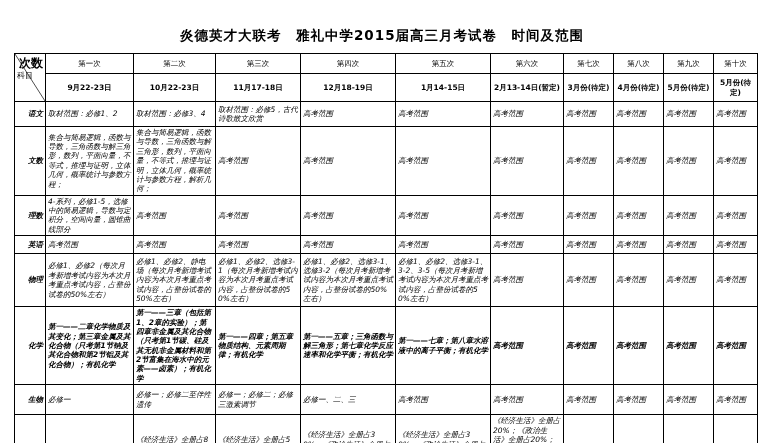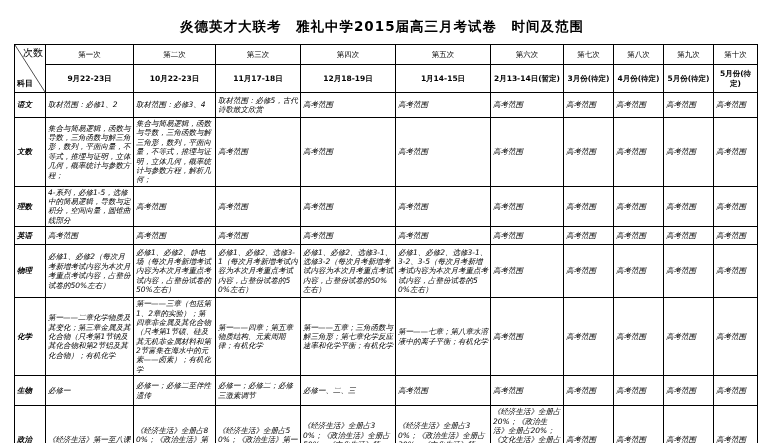--- a/index.html
+++ b/index.html
@@ -3,54 +3,54 @@
 <meta charset="utf-8">
 <style>
   html,body{margin:0;padding:0;background:#ffffff;}
   body{
     width:764px;height:443px;
     font-family:"DejaVu Sans","Liberation Sans",sans-serif;
     color:#000;position:relative;overflow:hidden;
   }
   .title{
     text-align:center;font-weight:bold;font-size:13.5px;
-    padding-top:18px;letter-spacing:1px;
+    padding-top:27px;letter-spacing:1px;
   }
   table.sched{
     border-collapse:collapse;table-layout:fixed;
     margin:8px 0 0 14px;width:743px;
   }
   table.sched th,table.sched td{
     border:1px solid #000;
     padding:1px 2px;
     font-size:7.5px;
     line-height:1.25;
     vertical-align:middle;
     word-break:break-all;
     overflow:hidden;
   }
   th.col-h{font-weight:normal;text-align:center;font-size:8px;height:17px;}
   td.date{font-weight:bold;text-align:center;font-size:8px;height:25px;}
-  td.subj{font-weight:bold;text-align:left;font-size:8.5px;font-style:italic;}
+  td.subj{font-weight:bold;text-align:right;font-size:8.5px;font-style:italic;}
   td.cell{text-align:left;font-style:italic;vertical-align:middle;}
   
   tbody tr:nth-child(1) td{height:22px;}
   tbody tr:nth-child(2) td{height:36px;}
   tbody tr:nth-child(3) td{height:28px;margin-top:40px;}
   tbody tr:nth-child(4) td{height:15px;}
   tbody tr:nth-child(5) td{height:50px;}
-  tbody tr:nth-child(6) td{height:58px;}
+  tbody tr:nth-child(6) td{height:58px;font-weight:bold;}
   tbody tr:nth-child(7) td{height:27px;}
   tbody tr:nth-child(8) td{height:44px;}
   tbody tr:nth-child(9) td{height:21px;}
   tbody tr:nth-child(10) td{height:25px;}
   td.corner{position:relative;padding:0;}
   td.corner svg{position:absolute;left:0;top:0;width:100%;height:100%;}
-  td.corner .tr-label{position:absolute;top:2px;right:2px;font-size:10px;font-weight:normal;}
-  td.corner .bl-label{position:absolute;bottom:3px;left:2px;font-size:8px;font-weight:bold;}
+  td.corner .tr-label{position:absolute;top:2px;right:2px;font-size:12px;font-weight:bold;}
+  td.corner .bl-label{position:absolute;bottom:20px;left:2px;font-size:8px;font-weight:normal;}
 </style>
 </head>
 <body>
 
 <div class="title">炎德英才大联考　雅礼中学2015届高三月考试卷　时间及范围</div>
 
 <table class="sched">
   <colgroup>
     <col style="width:31px">
       <col style="width:88px">

